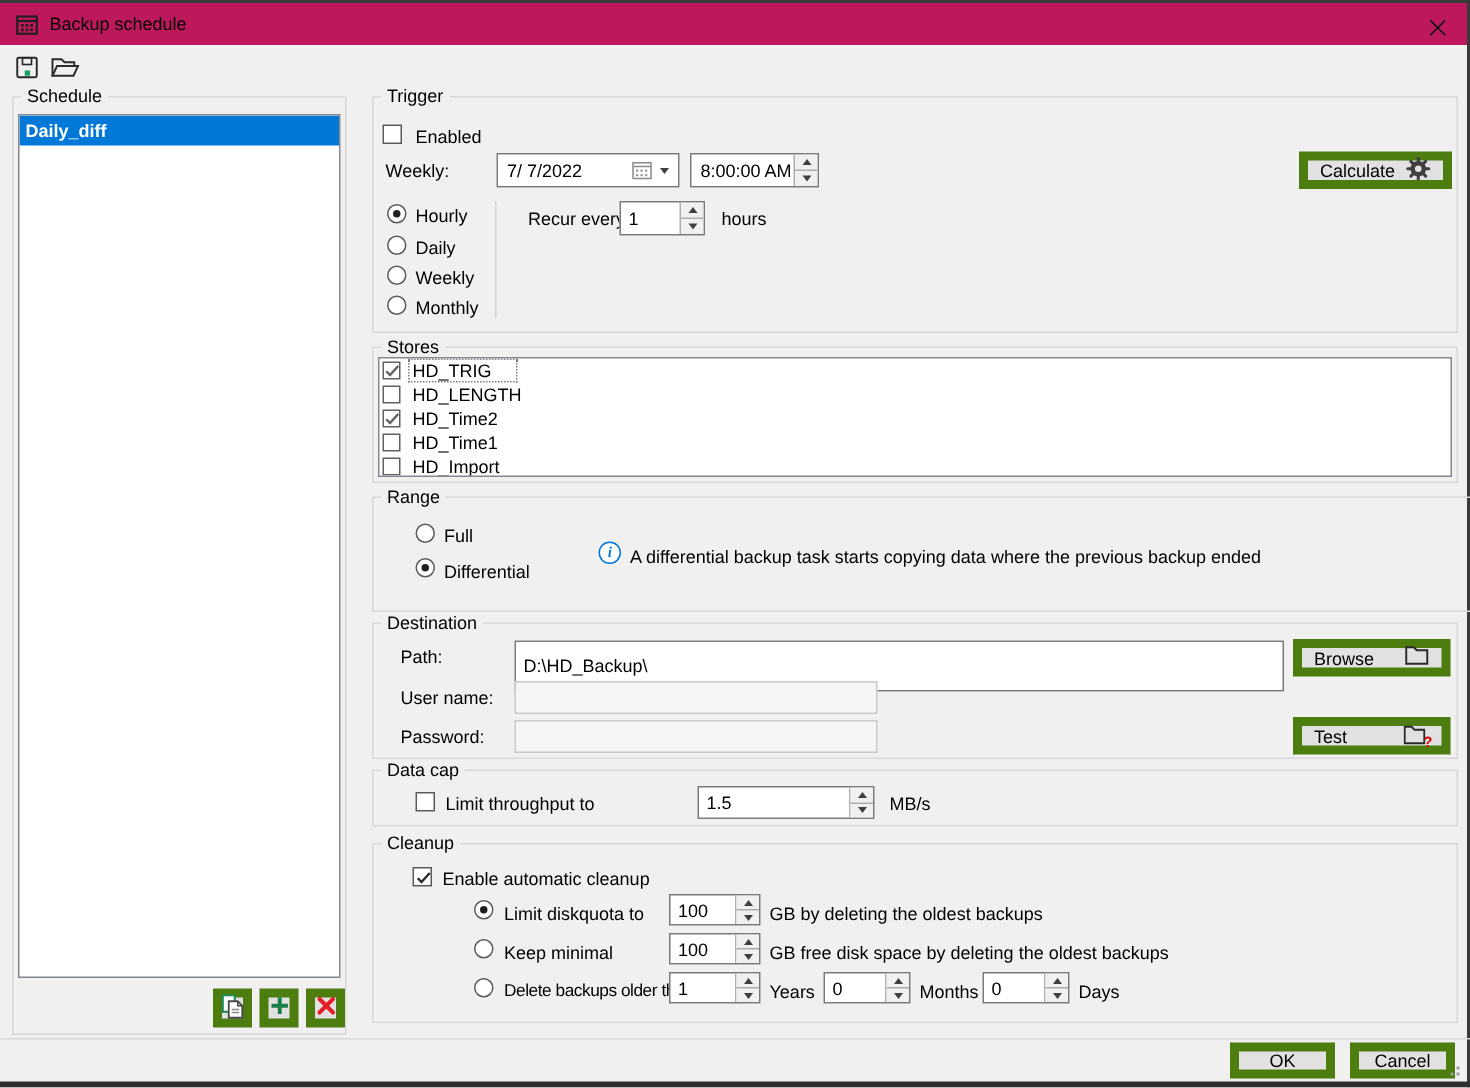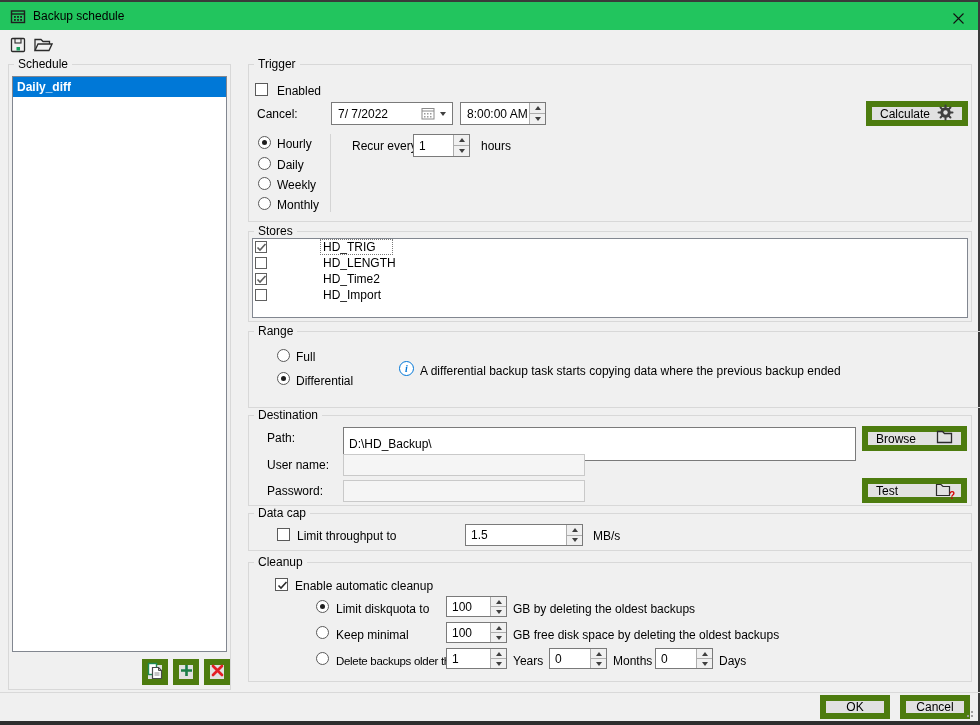--- a/index.html
+++ b/index.html
@@ -1,19 +1,19 @@
 <!DOCTYPE html>
 <html><head>
 <meta charset="utf-8">
 <style>
   * { margin:0; padding:0; box-sizing:border-box; }
   html,body { width:980px; height:725px; }
   body { position:relative; background:#f0f0f0; font-family:"Liberation Sans",sans-serif; font-size:12px; color:#000; overflow:hidden; }
   .edge { position:absolute; background:#3a3a3a; }
-  .titlebar { position:absolute; left:0; top:2px; width:978px; height:28px; background:#22c55e; }
+  .titlebar { position:absolute; left:0; top:2px; width:978px; height:28px; background:#be185d; }
   .ticon { position:absolute; left:10px; top:6px; }
   .ttext { position:absolute; left:33px; top:0; line-height:28px; }
   .closebtn { position:absolute; left:942px; top:4px; width:32px; height:24px; display:flex; align-items:center; justify-content:center; cursor:pointer; }
   .toolbtn { position:absolute; top:35px; width:24px; height:22px; display:flex; align-items:center; justify-content:center; }
   .gb { position:absolute; border:1px solid #d8d8d8; }
   .gbl { position:absolute; top:-8px; left:5px; background:#f0f0f0; padding:0 4px; line-height:15px; white-space:nowrap; }
   .lbl { position:absolute; white-space:nowrap; line-height:14px; }
   .cb { position:absolute; width:13px; height:13px; border:1px solid #5a5a5a; background:#fff; }
   .cb svg { position:absolute; left:0; top:0; }
   .radio { position:absolute; width:13px; height:13px; border:1px solid #5a5a5a; border-radius:50%; background:#fff; }
@@ -29,21 +29,21 @@
   .tri-up { border-left:3.5px solid transparent; border-right:3.5px solid transparent; border-bottom:4.5px solid #3f3f3f; }
   .tri-dn { border-left:3.5px solid transparent; border-right:3.5px solid transparent; border-top:4.5px solid #3f3f3f; }
   .btn { position:absolute; background:#e1e1e1; border:6px solid #4d7c0f; display:flex; align-items:center; justify-content:center; cursor:pointer; }
   .btn.spread { justify-content:space-between; padding:0 8px; }
   .listbox { position:absolute; background:#fff; border:1px solid #828790; overflow:hidden; }
   .litem { height:20px; line-height:20px; padding-left:4px;font-weight:bold; }
   .litem.sel { background:#0078d7; color:#fff; }
   .srow { height:16px; display:flex; align-items:center; padding-left:2px; }
   .scb { position:relative; width:12px; height:12px; border:1px solid #606060; background:#fff; margin-right:6px; flex:none; }
   .scb svg { position:absolute; left:-1px; top:-1px; }
-  .sname { line-height:14px; padding:0 2px;margin-left:48px; }
+  .sname { line-height:14px; padding:0 2px; }
   .sname.focus { outline:1px dotted #7a7a7a; padding-right:16px; }
   .info-i { position:absolute; width:15px; height:15px; border:1.5px solid #0076d7; border-radius:50%; color:#0076d7; font:italic bold 10px "Liberation Serif",serif; display:flex; align-items:center; justify-content:center; background:#fff; }
   .vline { position:absolute; width:1px; background:#d4d4d4; }
   .hline { position:absolute; height:1px; background:#d9d9d9; }
   .redq { position:absolute; right:-2px; bottom:-3px; color:#d40000; font-weight:bold; font-size:10px; line-height:10px; }
   .grip i { position:absolute; width:2px; height:2px; background:#a0a0a0; }
   .tight { font-size:11.5px; letter-spacing:-0.3px; }
 </style>
 </head>
 <body>
@@ -111,21 +111,21 @@
     <span><svg width="15" height="15">
         <path d="M3 3 L12 12 M12 3 L3 12" stroke="#e41e26" stroke-width="2.7" stroke-linecap="round"></path>
       </svg></span>
   </div>
 
 <div class="gb" style="left:248px;top:64px;width:724px;height:158px">
   <span class="gbl">Trigger</span>
 </div>
 <span class="cb" style="left:255px;top:83px"></span>
 <span class="lbl" style="left:277px;top:84px">Enabled</span>
-<span class="lbl" style="left:257px;top:107px">Cancel:</span>
+<span class="lbl" style="left:257px;top:107px">Weekly:</span>
 <div class="field" style="left:331px;top:102px;width:122px;height:23px">
   <span class="dtext">7/ 7/2022</span>
   <span style="display:flex;align-items:center">
       <svg width="14" height="13" viewBox="0 0 14 13">
         <rect x="1" y="1.5" width="12" height="10.5" fill="#fff" stroke="#8a8a8a"></rect>
         <line x1="1" y1="4" x2="13" y2="4" stroke="#8a8a8a"></line>
         <g fill="#9a9a9a">
           <rect x="3" y="6" width="1.5" height="1.5"></rect>
           <rect x="6" y="6" width="1.5" height="1.5"></rect>
           <rect x="9" y="6" width="1.5" height="1.5"></rect>
@@ -203,20 +203,24 @@
   <div class="srow">
     <span class="scb">
         <svg width="13" height="13" viewBox="0 0 13 13">
           <path d="M2.5 6.5 L5 9 L10.5 3" fill="none" stroke="#5f5f5f" stroke-width="1.6"></path>
         </svg>
       </span>
     <span class="sname">HD_Time2</span>
   </div>
   <div class="srow">
     <span class="scb"></span>
+    <span class="sname">HD_Time1</span>
+  </div>
+  <div class="srow">
+    <span class="scb"></span>
     <span class="sname">HD_Import</span>
   </div>
 </div>
 
 <div class="gb" style="left:248px;top:331px;width:804px;height:77px">
   <span class="gbl">Range</span>
 </div>
 <span class="radio" style="left:277px;top:349px"></span>
 <span class="lbl" style="left:296px;top:350px">Full</span>
 <span class="radio sel" style="left:277px;top:372px"></span>

